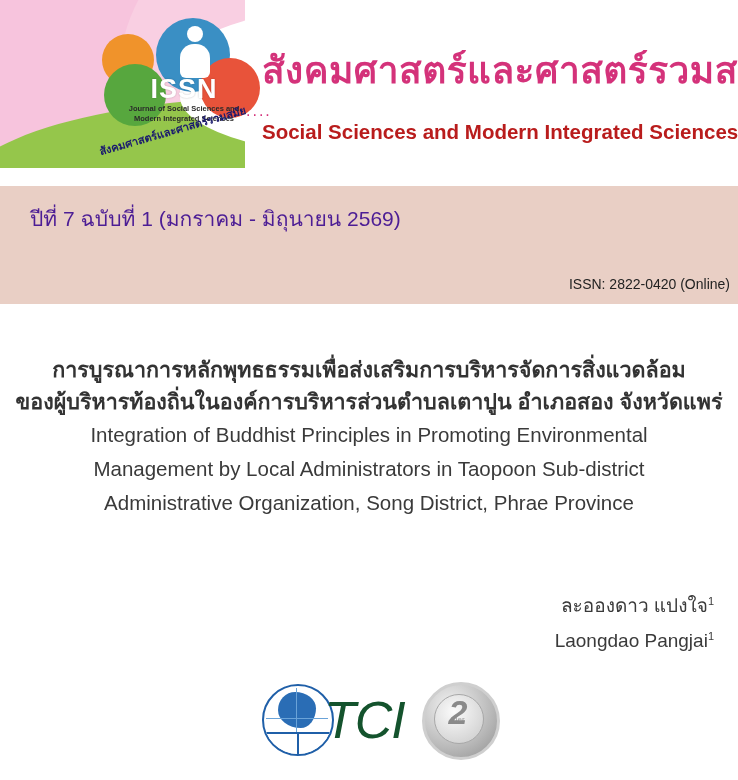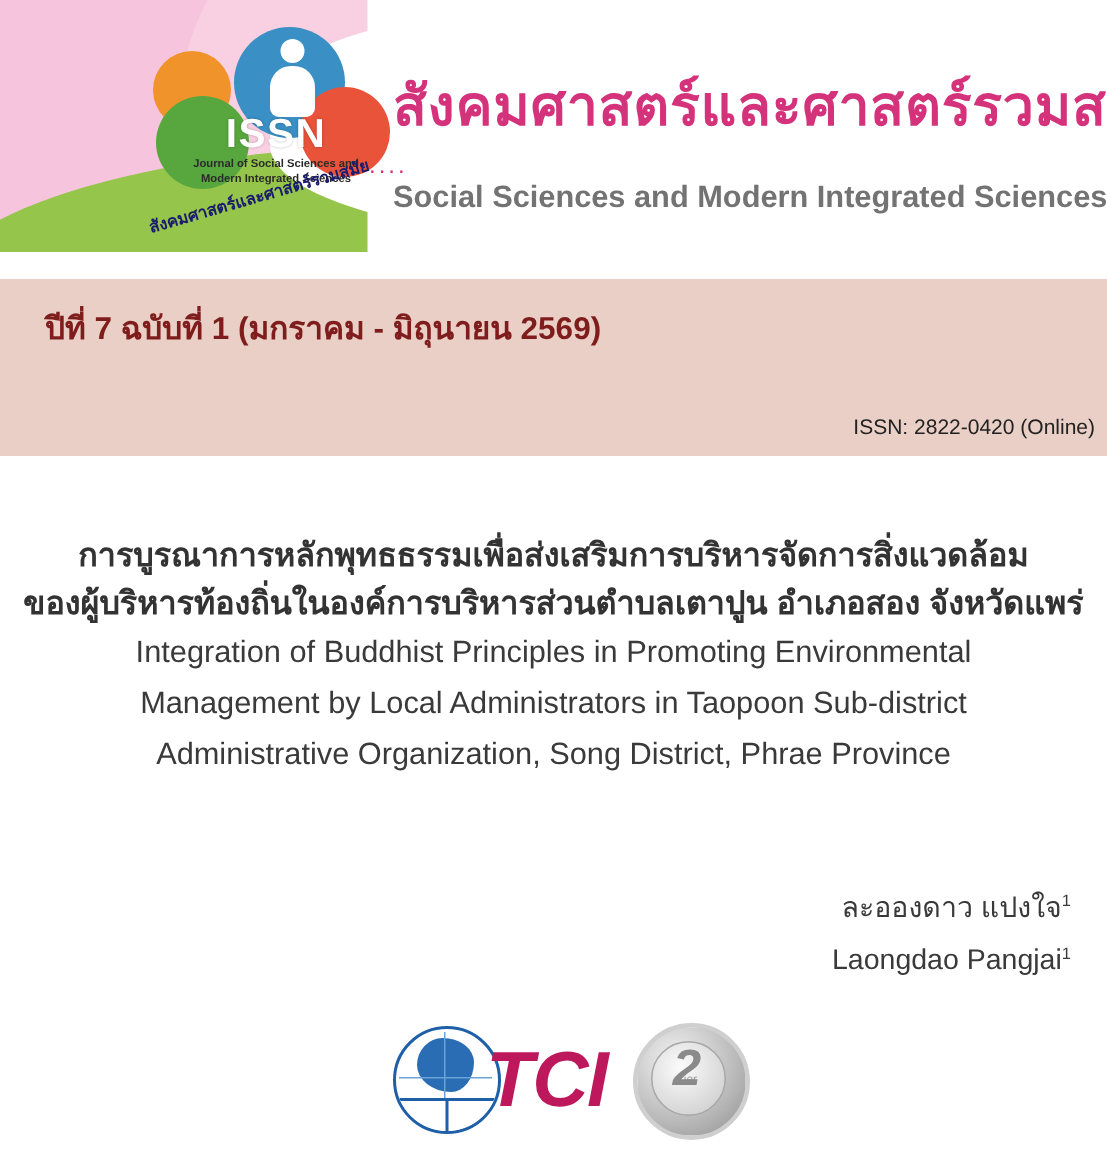--- a/index.html
+++ b/index.html
@@ -224,38 +224,38 @@
     font-size: 16px;
     color: #d4327a;
     letter-spacing: 2px;
   }
   .mast-title-en {
     position: absolute;
     left: 262px;
     top: 120px;
     font-size: 20.5px;
     font-weight: bold;
-    color: #737373;
+    color: #b91c1c;
     white-space: nowrap;
   }
 
   
   .issue-band {
     position: relative;
     width: 738px;
     height: 118px;
     background: #e9cfc5;
   }
   .issue-th {
     position: absolute;
     left: 30px;
     top: 16px;
     font-size: 21px;
-    font-weight: bold;
-    color: #7f1d1d;
+    font-weight: normal;
+    color: #4c1d95;
     white-space: nowrap;
   }
   .issue-en {
     position: absolute;
     right: 140px;
     top: 52px;
     font-size: 20px;
     font-weight: bold;
     color: #111111;
     white-space: nowrap;
@@ -379,23 +379,23 @@
     top: 0;
     width: 2px;
     height: 22px;
     background: #1f5fa8;
   }
   .tci-text {
     position: absolute;
     left: 62px;
     top: 10px;
     font-size: 52px;
-    font-weight: bold;
+    font-weight: normal;
     font-style: italic;
-    color: #be185d;
+    color: #14532d;
     letter-spacing: -1px;
   }
   .tci-medal {
     position: absolute;
     left: 160px;
     top: 2px;
     width: 72px;
     height: 72px;
     border-radius: 50%;
     background: radial-gradient(circle at 35% 30%, #f2f2f2, #b9b9b9 60%, #8f8f8f 100%);

